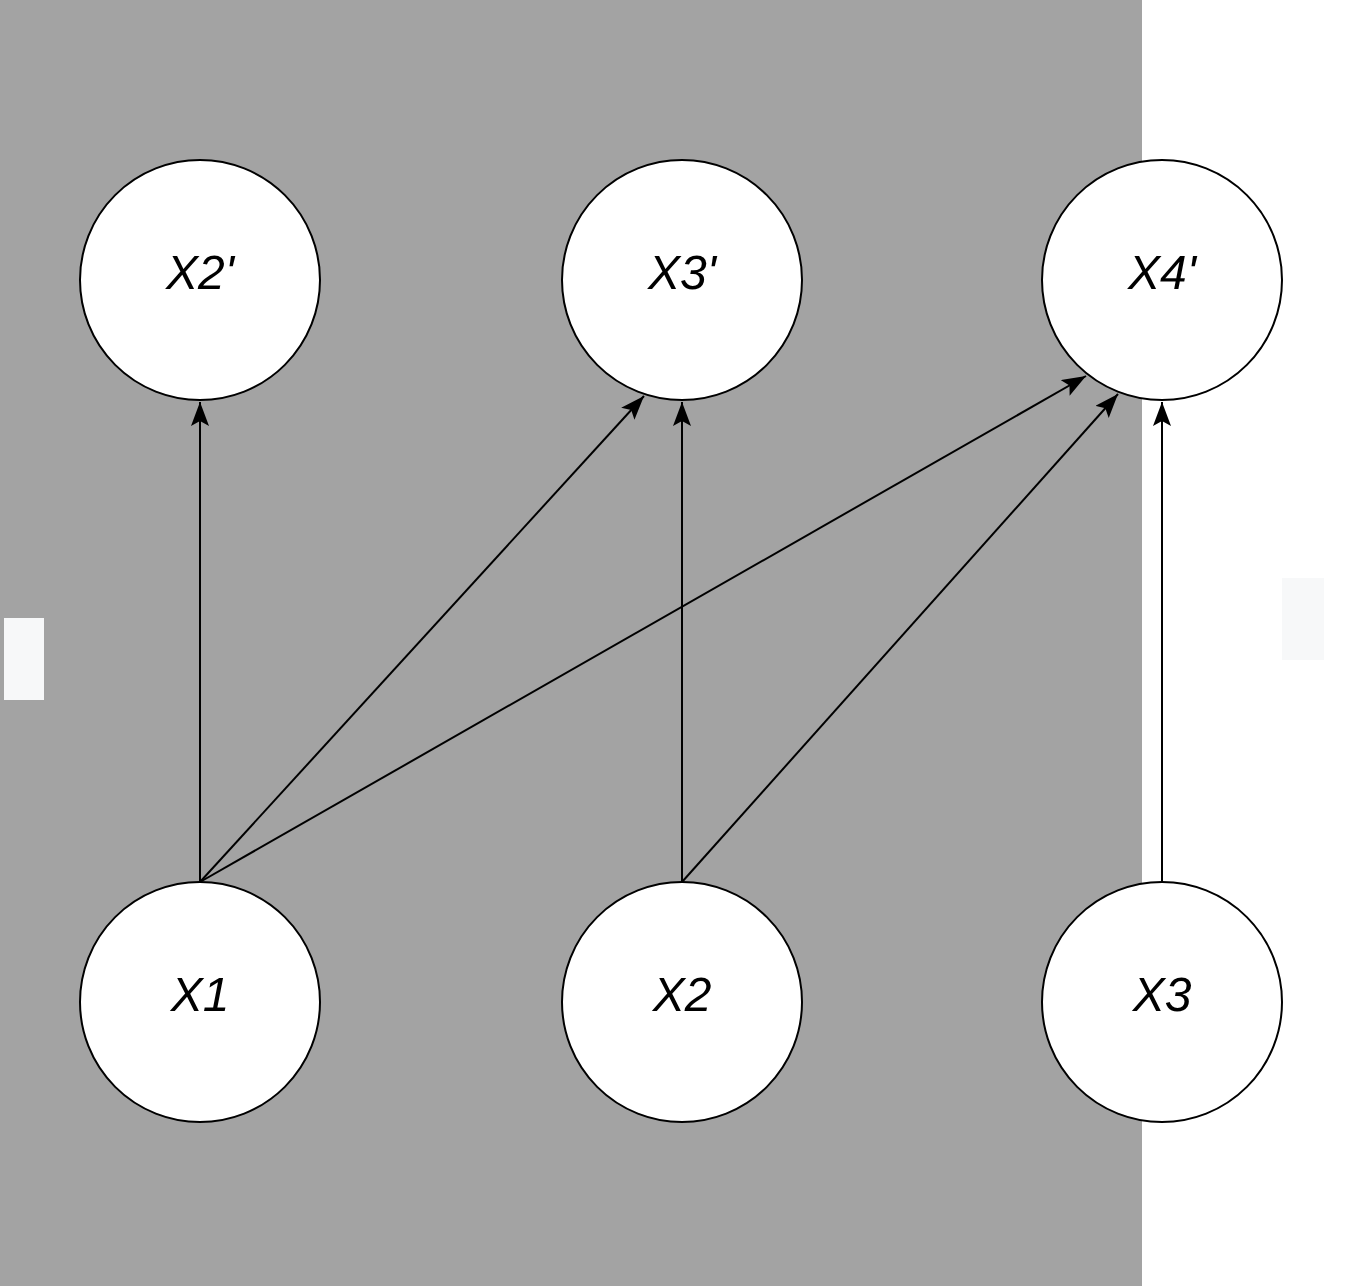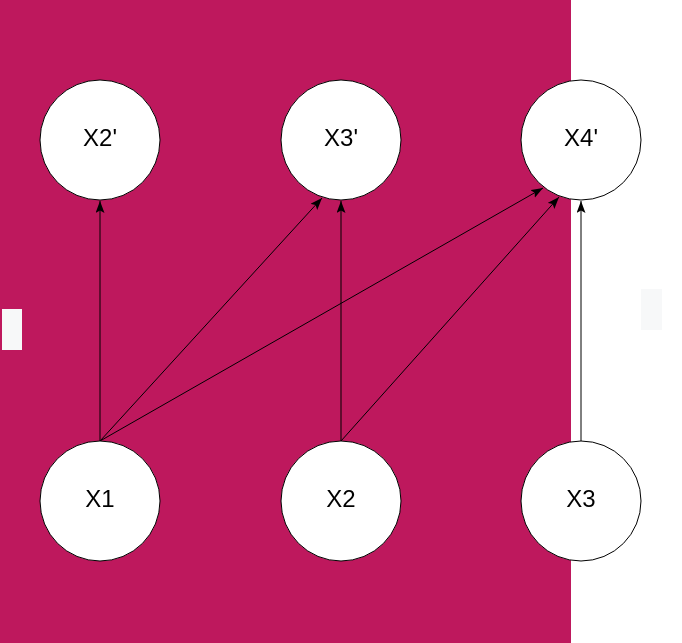--- a/index.html
+++ b/index.html
@@ -7,21 +7,22 @@
     padding: 0;
     background: #ffffff;
     width: 682px;
     height: 643px;
     overflow: hidden;
   }
   .page {
     position: relative;
     width: 571px;
     height: 643px;
-    background: #be185d;
+    background: #a3a3a3;
+    font-style: italic;
   }
   svg { display: block; }
   .node-circle {
     stroke-width: 1;
   }
   .node-label {
     font-family: "Liberation Sans", sans-serif;
     font-size: 24px;
     text-anchor: middle;
     dominant-baseline: central;

